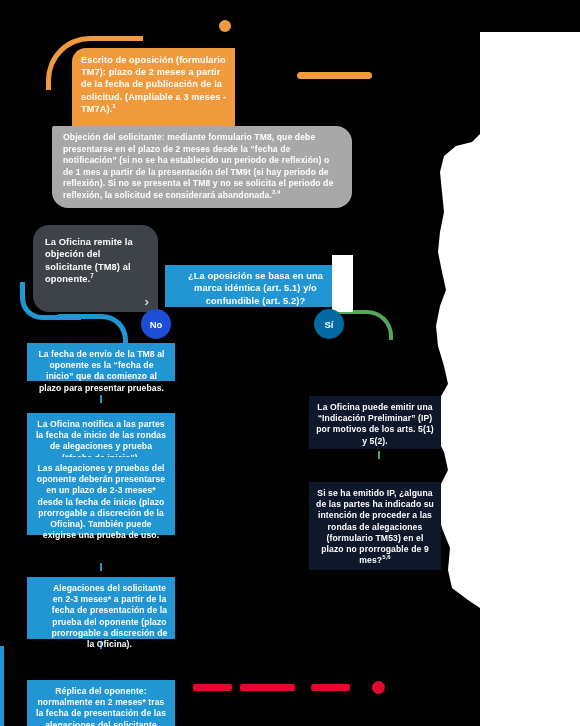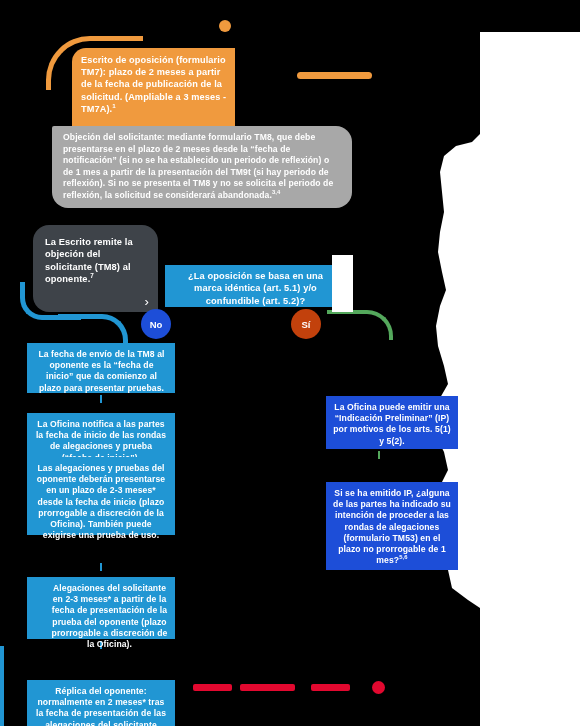--- a/index.html
+++ b/index.html
@@ -162,30 +162,30 @@
   .card-blue {
     background: #2196D3;
     left: 27px;
     width: 148px;
     text-align: center;
     font-size: 8.6px;
     padding: 6px 7px;
     line-height: 1.3;
     z-index: 5;
   }
-  .b1 { top: 343px; height: 50px; padding-left: 8px; }
+  .b1 { top: 343px; height: 38px; padding-left: 8px; }
   .b2 { top: 413px; height: 58px; }
   .b3 { top: 457px; height: 78px; }
   .b4 { top: 577px; height: 62px; padding-left: 24px; }
   .b5 { top: 680px; height: 56px; }
 
   
   .card-green {
-    background: #1d4ed8;
-    left: 326px;
+    background: #0f172a;
+    left: 309px;
     width: 132px;
     text-align: center;
     font-size: 8.6px;
     padding: 6px 7px;
     line-height: 1.3;
     z-index: 5;
   }
   .g1 { top: 396px; height: 53px; }
   .g2 { top: 482px; height: 88px; }
 
@@ -197,21 +197,21 @@
     border-radius: 50%;
     color: #ffffff;
     font-size: 9.5px;
     font-weight: bold;
     display: flex;
     align-items: center;
     justify-content: center;
     z-index: 9;
   }
   .pill-no { left: 141px; top: 309px; background: #1d4ed8; }
-  .pill-si { left: 291px; top: 309px; background: #c2410c; text-align: center; }
+  .pill-si { left: 314px; top: 309px; background: #0369a1; text-align: center; }
 
   
   .conn { position: absolute; box-sizing: border-box; z-index: 4; }
 
   
   .conn-blue-1 {
     left: 20px;
     top: 282px;
     width: 46px;
     height: 38px;
@@ -390,21 +390,21 @@
 
   <div class="node card-orange">
     <span>Escrito de oposición (formulario TM7): plazo de 2 meses a partir de la fecha de publicación de la solicitud. (Ampliable a 3 meses - TM7A).</span><sup>1</sup>
   </div>
 
   <div class="node card-gray-wide">
     <span>Objeción del solicitante: mediante formulario TM8, que debe presentarse en el plazo de 2 meses desde la “fecha de notificación” (si no se ha establecido un periodo de reflexión) o de 1 mes a partir de la presentación del TM9t (si hay periodo de reflexión). Si no se presenta el TM8 y no se solicita el periodo de reflexión, la solicitud se considerará abandonada.</span><sup>3,4</sup>
   </div>
 
   <div class="node card-darkgray">
-    <span>La Escrito remite la objeción del solicitante (TM8) al oponente.</span><sup>7</sup>
+    <span>La Oficina remite la objeción del solicitante (TM8) al oponente.</span><sup>7</sup>
     <span class="chev">›</span>
   </div>
 
   <div class="node card-question">
     <span>¿La oposición se basa en una marca idéntica (art. 5.1) y/o confundible (art. 5.2)?</span>
   </div>
 
   <div class="white-rect"></div>
 
   <div class="conn conn-blue-1"></div>
@@ -437,21 +437,21 @@
   <div class="node card-blue b5">
     <span>Réplica del oponente: normalmente en 2 meses* tras la fecha de presentación de las alegaciones del solicitante (plazo prorrogable a discreción de la Oficina).</span>
   </div>
 
   <div class="node card-green g1">
     <span>La Oficina puede emitir una “Indicación Preliminar” (IP) por motivos de los arts. 5(1) y 5(2).</span>
   </div>
   <div class="tick-green" style="top:451px"></div>
 
   <div class="node card-green g2">
-    <span>Si se ha emitido IP, ¿alguna de las partes ha indicado su intención de proceder a las rondas de alegaciones (formulario TM53) en el plazo no prorrogable de 1 mes?</span><sup>5,6</sup>
+    <span>Si se ha emitido IP, ¿alguna de las partes ha indicado su intención de proceder a las rondas de alegaciones (formulario TM53) en el plazo no prorrogable de 9 mes?</span><sup>5,6</sup>
   </div>
 
   <div class="left-sliver"></div>
 
   <div class="dash-red dr1"></div>
   <div class="dash-red dr2"></div>
   <div class="dash-red dr3"></div>
   <div class="dot-red"></div>
 
 </div>

